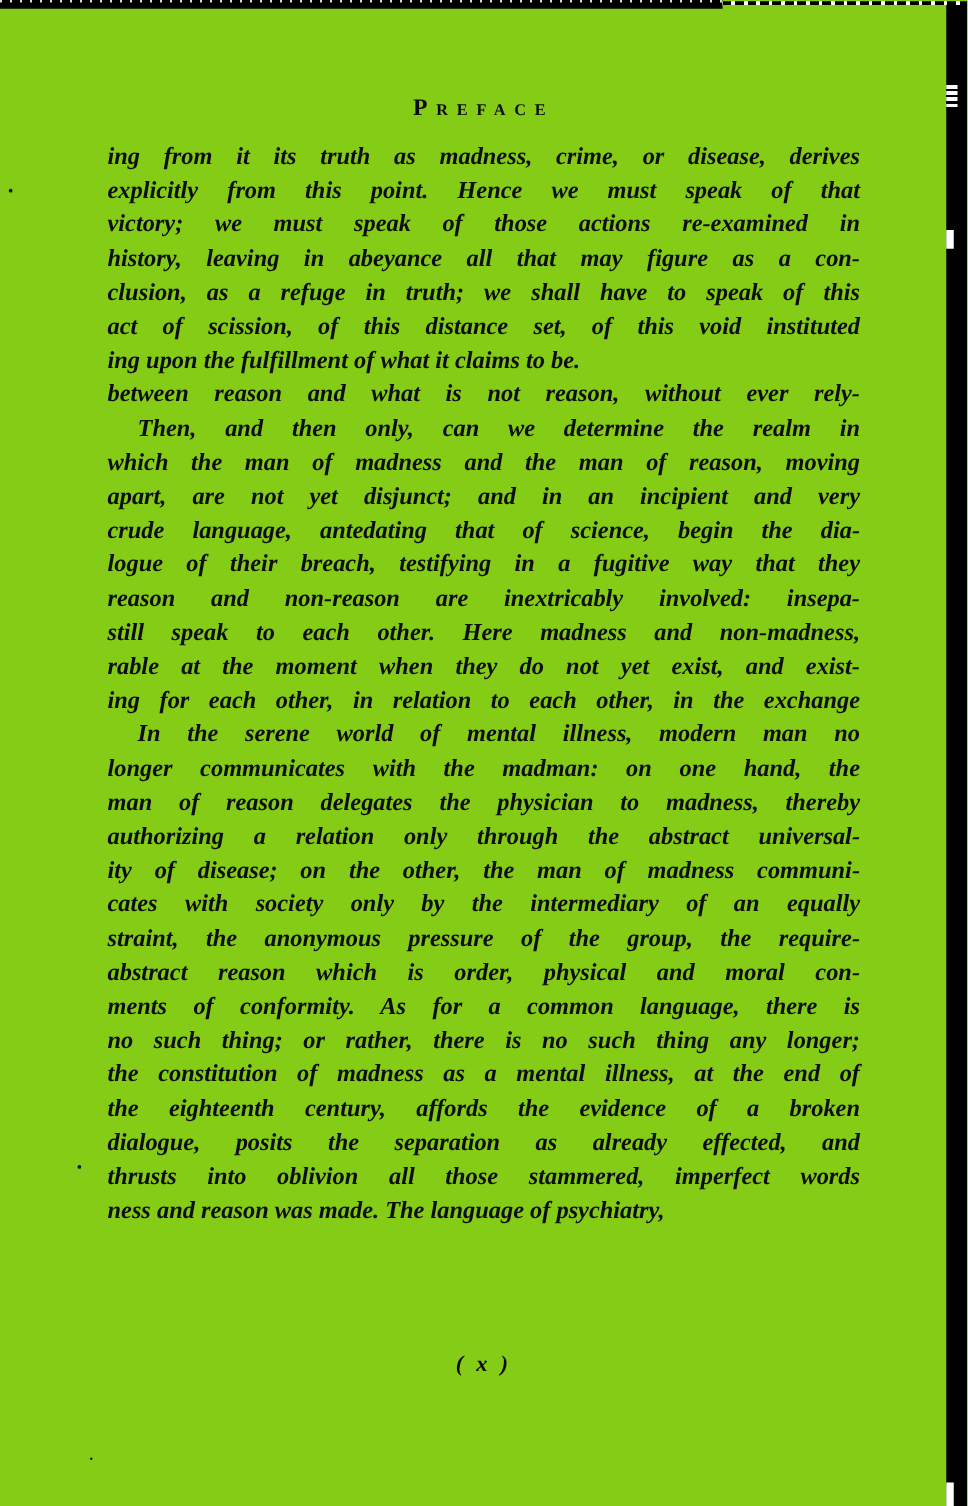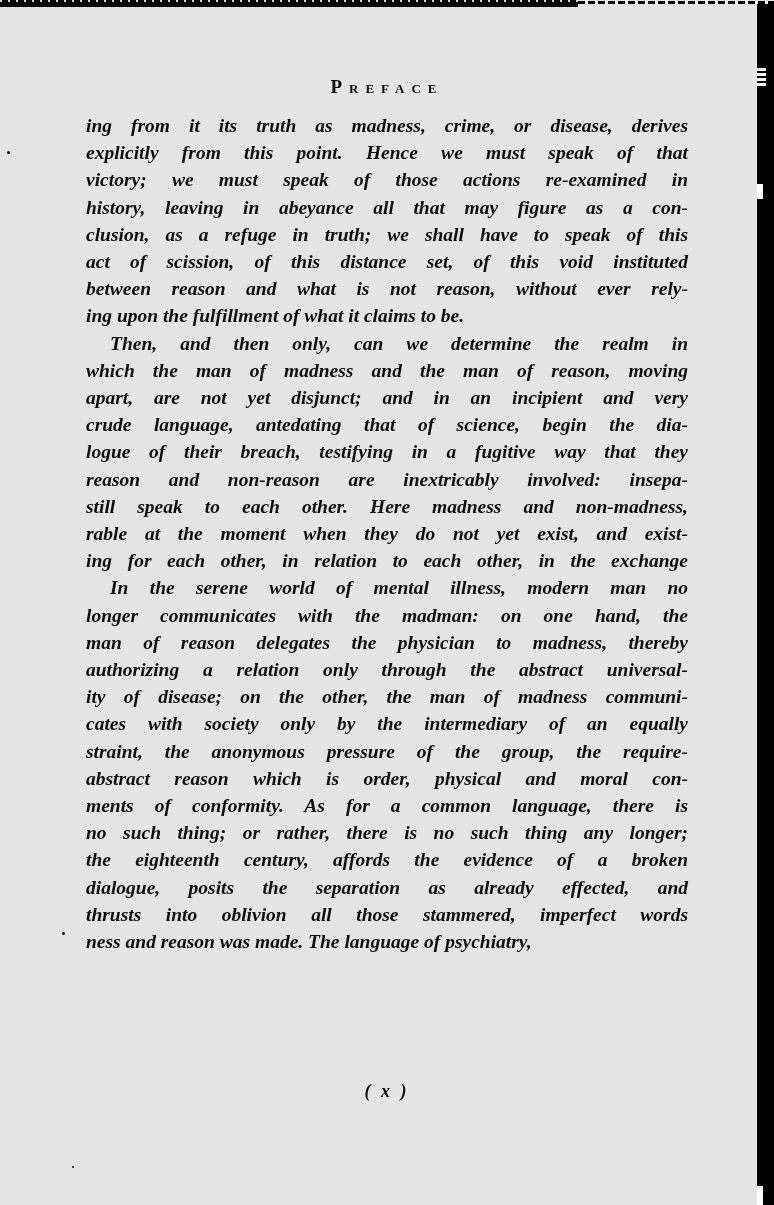--- a/index.html
+++ b/index.html
@@ -4,21 +4,21 @@
 <style>
   html, body {
     margin: 0;
     padding: 0;
     background: #ffffff;
   }
   .page {
     position: relative;
     width: 774px;
     height: 1205px;
-    background: #e5e5e5;
+    background: #84cc16;
     overflow: hidden;
   }
 
   
   .top-bar {
     position: absolute; left: 0; top: 0;
     width: 578px; height: 7px;
     background: #000;
   }
   .top-bar::after {
@@ -120,41 +120,42 @@
 
   <div class="heading">Preface</div>
 
   <div class="body-text">
       <div class="line">ing from it its truth as madness, crime, or disease, derives</div>
       <div class="line">explicitly from this point. Hence we must speak of that</div>
       <div class="line">victory; we must speak of those actions re-examined in</div>
       <div class="line">history, leaving in abeyance all that may figure as a con-</div>
       <div class="line">clusion, as a refuge in truth; we shall have to speak of this</div>
       <div class="line">act of scission, of this distance set, of this void instituted</div>
+      <div class="line last">ing upon the fulfillment of what it claims to be.</div>
       <div class="line">between reason and what is not reason, without ever rely-</div>
-      <div class="line last">ing upon the fulfillment of what it claims to be.</div>
       <div class="line indent">Then, and then only, can we determine the realm in</div>
       <div class="line">which the man of madness and the man of reason, moving</div>
       <div class="line">apart, are not yet disjunct; and in an incipient and very</div>
       <div class="line">crude language, antedating that of science, begin the dia-</div>
       <div class="line">logue of their breach, testifying in a fugitive way that they</div>
       <div class="line">reason and non-reason are inextricably involved: insepa-</div>
       <div class="line">still speak to each other. Here madness and non-madness,</div>
       <div class="line">rable at the moment when they do not yet exist, and exist-</div>
       <div class="line">ing for each other, in relation to each other, in the exchange</div>
       <div class="line indent">In the serene world of mental illness, modern man no</div>
       <div class="line">longer communicates with the madman: on one hand, the</div>
       <div class="line">man of reason delegates the physician to madness, thereby</div>
       <div class="line">authorizing a relation only through the abstract universal-</div>
       <div class="line">ity of disease; on the other, the man of madness communi-</div>
       <div class="line">cates with society only by the intermediary of an equally</div>
       <div class="line">straint, the anonymous pressure of the group, the require-</div>
       <div class="line">abstract reason which is order, physical and moral con-</div>
       <div class="line">ments of conformity. As for a common language, there is</div>
       <div class="line">no such thing; or rather, there is no such thing any longer;</div>
+      <div class="line">the constitution of madness as a mental illness, at the end of</div>
       <div class="line">the eighteenth century, affords the evidence of a broken</div>
       <div class="line">dialogue, posits the separation as already effected, and</div>
       <div class="line">thrusts into oblivion all those stammered, imperfect words</div>
       <div class="line last">ness and reason was made. The language of psychiatry,</div>
     </div>
 
   <div class="page-number">( x )</div>
 </div>
 
 </body></html>

